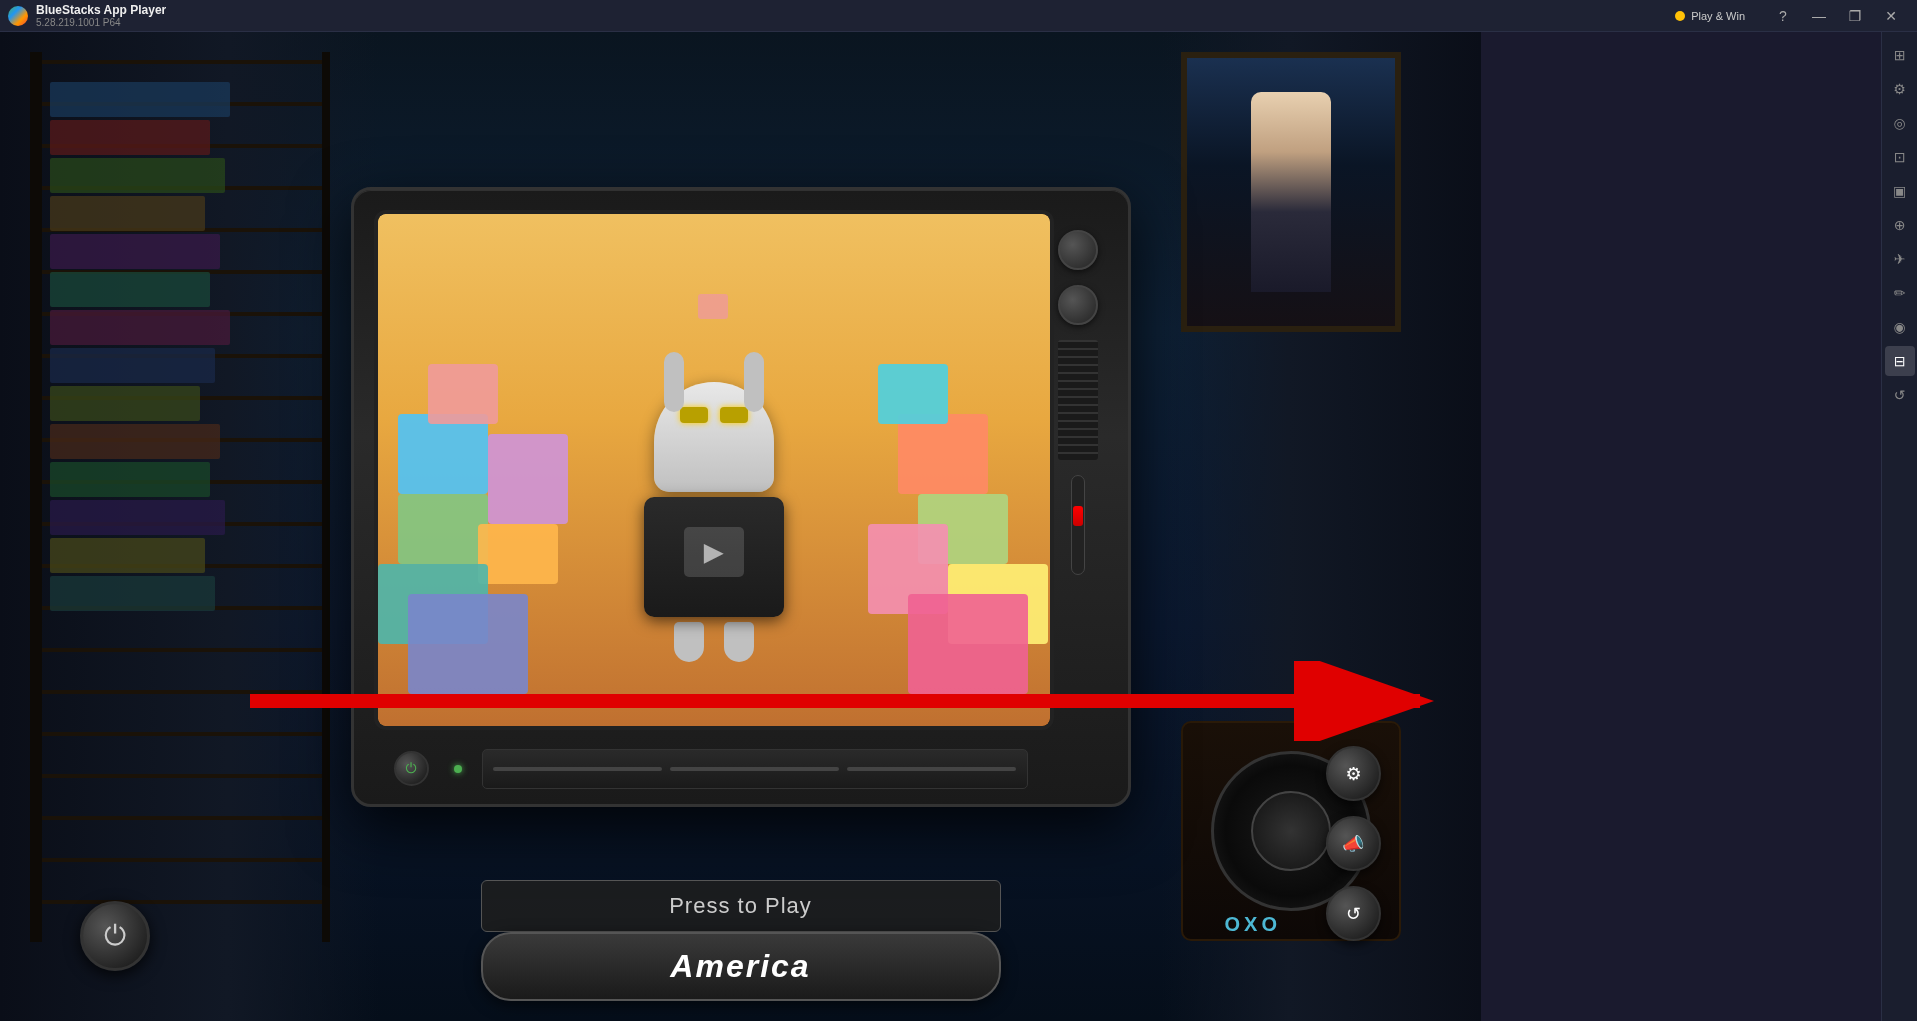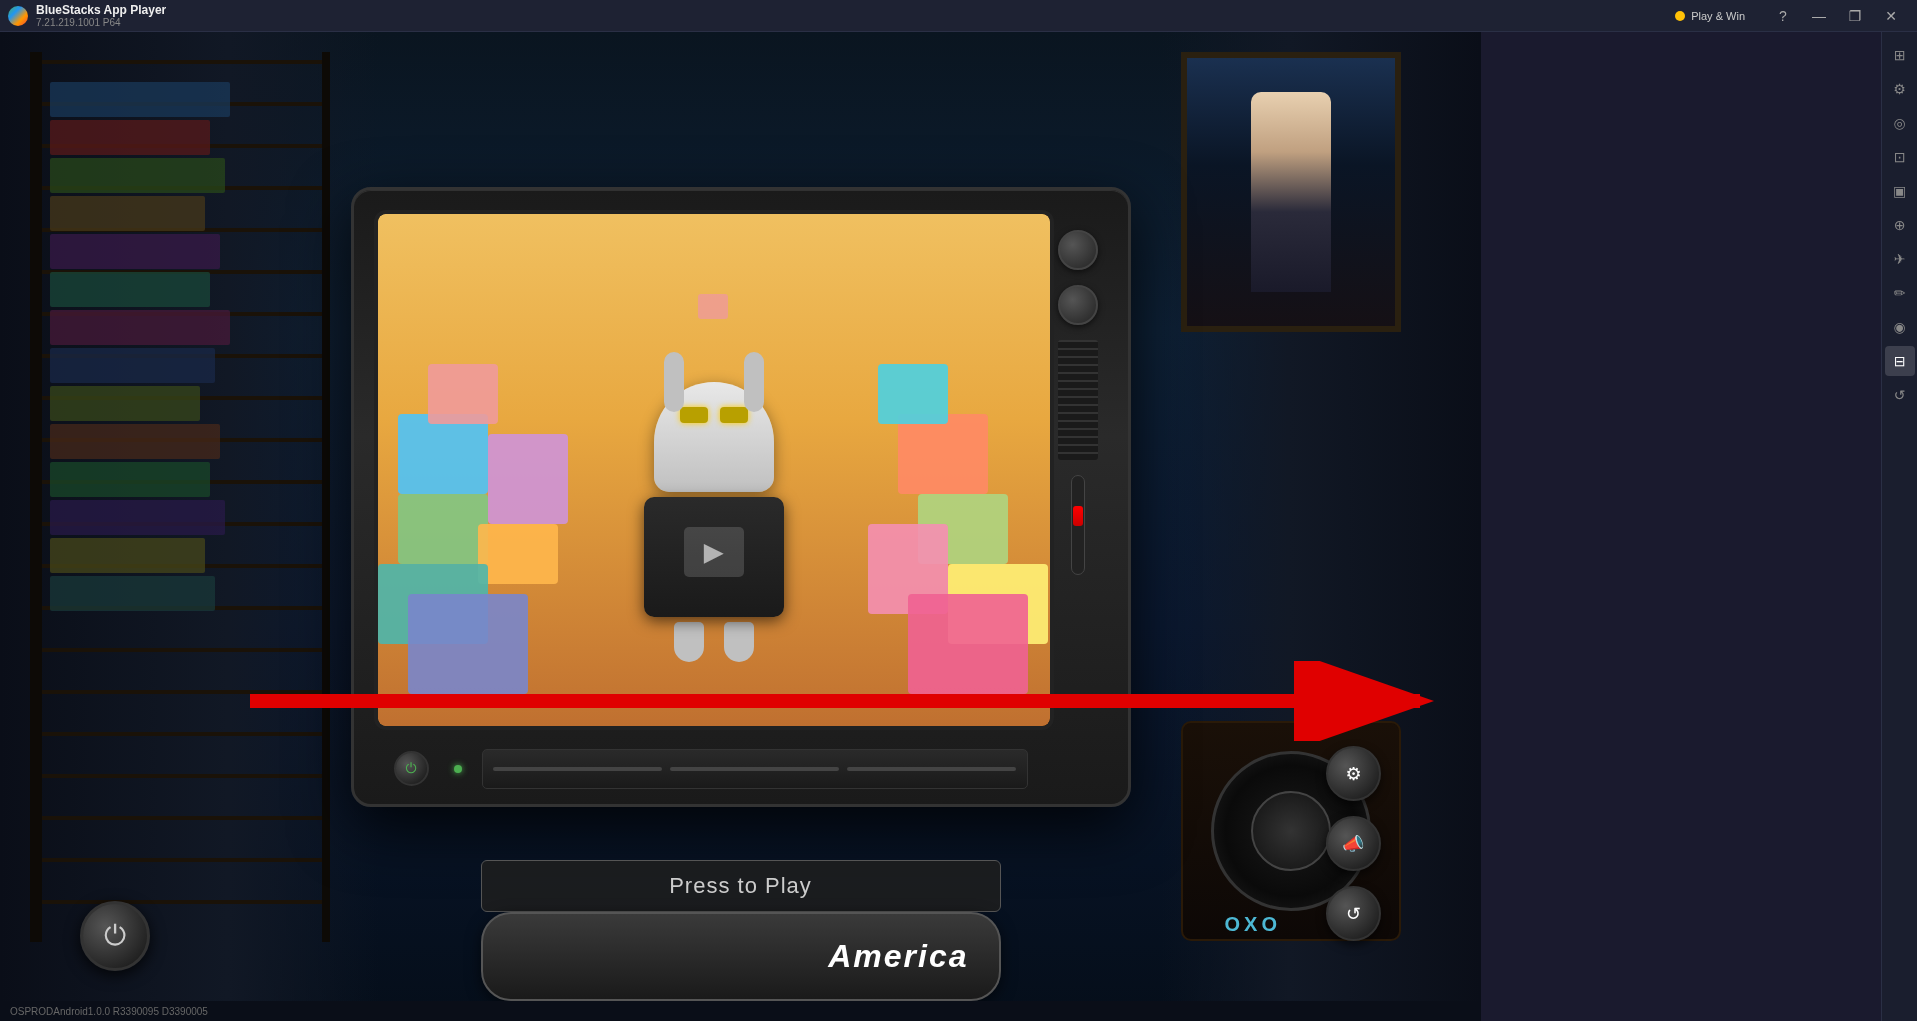--- a/index.html
+++ b/index.html
@@ -412,22 +412,22 @@
       color: #ccc;
       font-size: 22px;
       font-family: Arial, sans-serif;
       letter-spacing: 1px;
     }
 
     .america-btn {
       background: linear-gradient(180deg, #3a3a3a 0%, #1a1a1a 100%);
       border: 2px solid #555;
       border-radius: 30px;
-      padding: 24px 30px;
-      text-align: right;
+      padding: 14px 30px;
+      text-align: center;
       margin-bottom: 20px;
       box-shadow: 0 4px 15px rgba(0,0,0,0.6);
       cursor: pointer;
     }
     .america-text {
       color: white;
       font-size: 32px;
       font-weight: bold;
       font-style: italic;
       font-family: Arial, sans-serif;
@@ -622,21 +622,21 @@
       height: 100%;
     }
   </style>
 </head>
 <body>
 
 <div id="titlebar">
   <div class="app-logo"></div>
   <div class="app-title">
     <span class="name">BlueStacks App Player</span>
-    <span class="version">7.21.219.1001 P64</span>
+    <span class="version">5.28.219.1001 P64</span>
   </div>
   <div class="play-win">
     <div class="play-win-dot"></div>
     <span>Play &amp; Win</span>
   </div>
   <button class="tb-btn">?</button>
   <button class="tb-btn">—</button>
   <button class="tb-btn">❐</button>
   <button class="tb-btn close">✕</button>
 </div>
@@ -774,23 +774,20 @@
 
     <svg class="red-arrow" viewBox="0 0 1200 80" xmlns="http://www.w3.org/2000/svg">
       <defs>
         <marker id="arrowhead" markerWidth="10" markerHeight="7" refX="9" refY="3.5" orient="auto">
           <polygon points="0 0, 10 3.5, 0 7" fill="#e00000"></polygon>
         </marker>
       </defs>
       <line x1="0" y1="40" x2="1170" y2="40" stroke="#e00000" stroke-width="14" marker-end="url(#arrowhead)"></line>
     </svg>
 
-    <div class="status-bar">
-      <span class="status-text">OSPRODAndroid1.0.0  R3390095  D3390005</span>
-    </div>
   </div>
 </div>
 
 <div id="sidebar">
   <button class="sidebar-btn">⊞</button>
   <button class="sidebar-btn">⚙</button>
   <button class="sidebar-btn">◎</button>
   <button class="sidebar-btn">⊡</button>
   <button class="sidebar-btn">▣</button>
   <button class="sidebar-btn">⊕</button>

